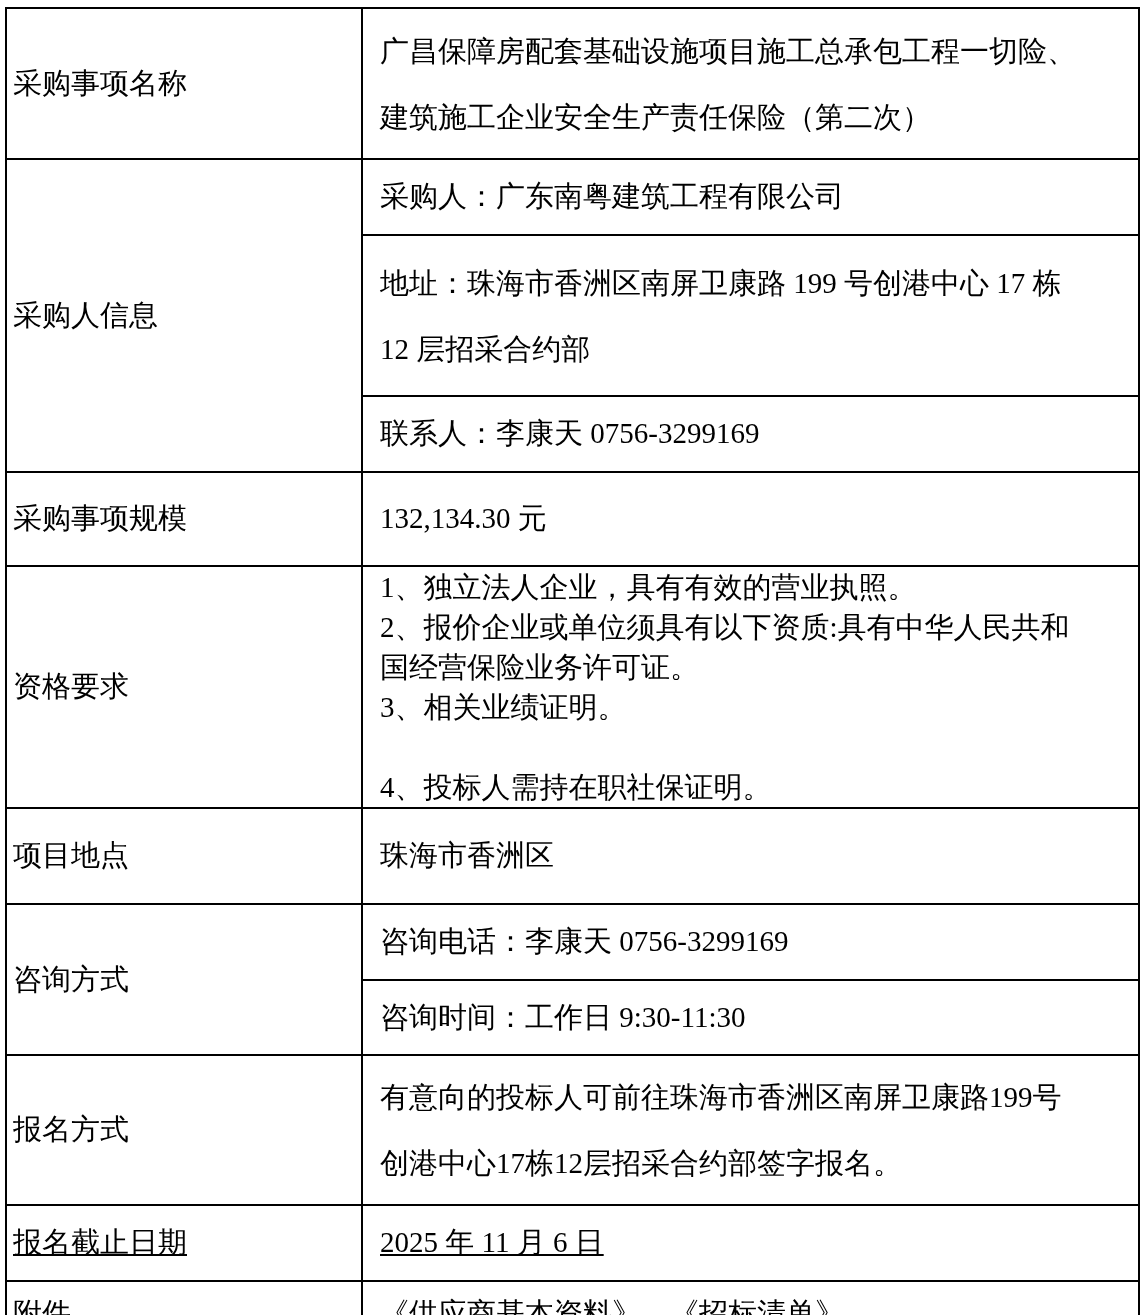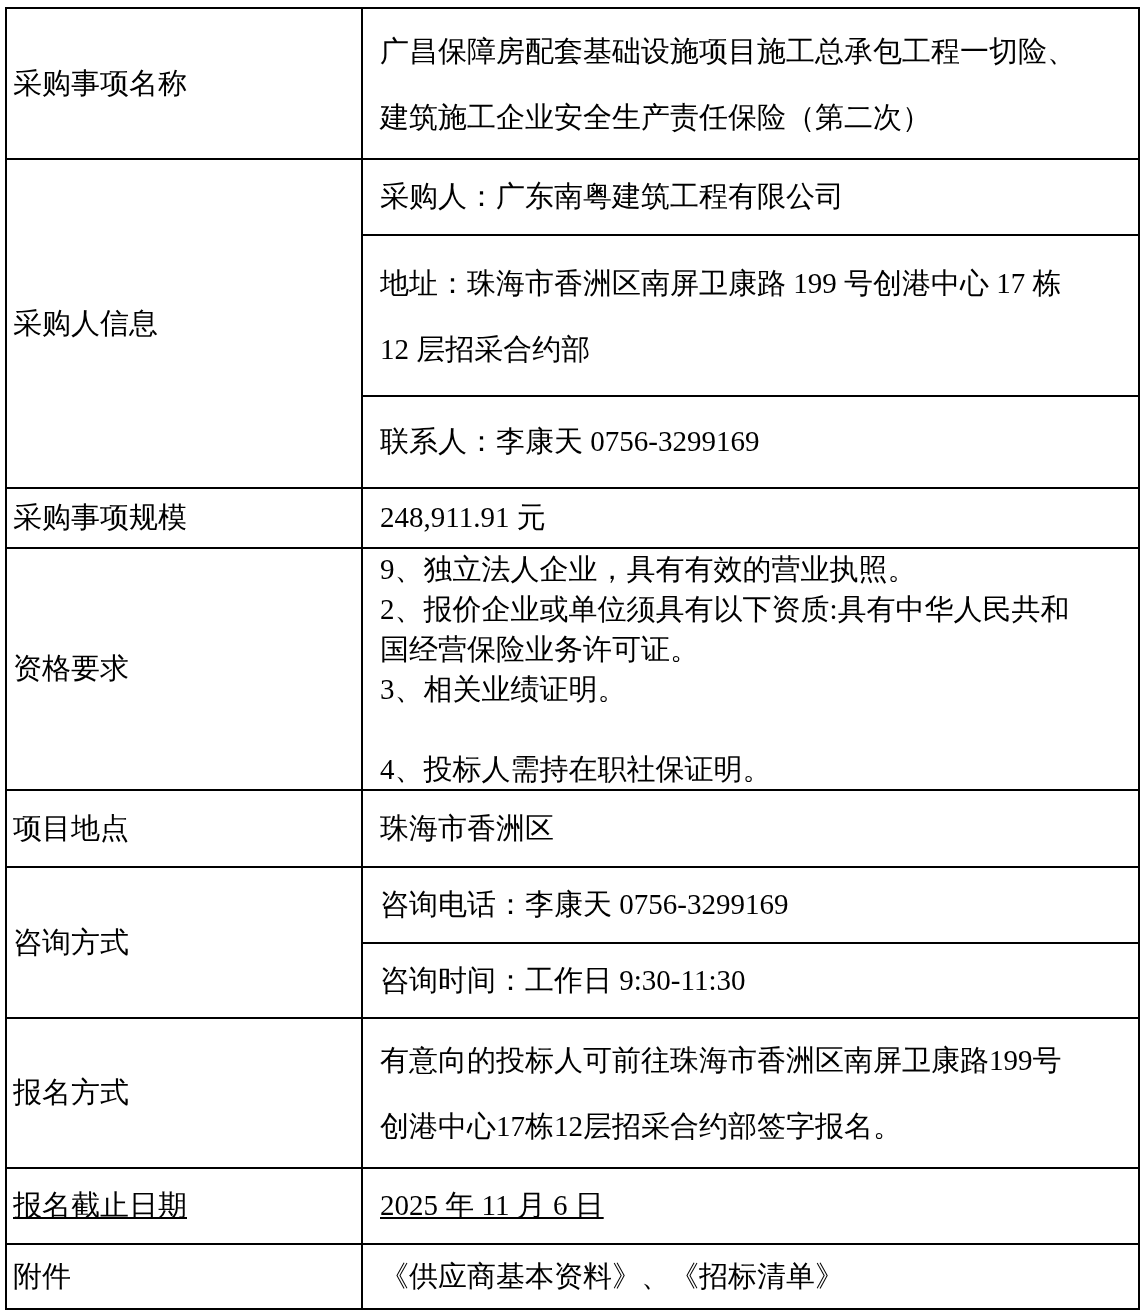--- a/index.html
+++ b/index.html
@@ -39,24 +39,24 @@
     white-space: pre-line;
   }
   
   td.dbl { line-height: 66px; }
   
   td.qual { line-height: 40px; padding-top: 0; padding-bottom: 0; }
   
   tr.r1  { height: 151px; }
   tr.r2  { height: 76px; }
   tr.r3  { height: 161px; }
-  tr.r4  { height: 92px; }
-  tr.r5  { height: 60px; }
+  tr.r4  { height: 76px; }
+  tr.r5  { height: 94px; }
   tr.r6  { height: 239px; }
-  tr.r7  { height: 77px; }
+  tr.r7  { height: 96px; }
   tr.r8  { height: 76px; }
   tr.r9  { height: 75px; }
   tr.r10 { height: 150px; }
   tr.r11 { height: 76px; text-decoration: underline; }
   tr.r12 { height: 65px; }
 </style>
 </head>
 <body>
 
 <table class="doc-table">
@@ -72,25 +72,25 @@
     </tr>
     <tr class="r3">
       <td class="value dbl">地址：珠海市香洲区南屏卫康路 199 号创港中心 17 栋
 12 层招采合约部</td>
     </tr>
     <tr class="r4">
       <td class="value">联系人：李康天 0756-3299169</td>
     </tr>
     <tr class="r5">
       <td class="label">采购事项规模</td>
-      <td class="value">248,911.91 元</td>
+      <td class="value">132,134.30 元</td>
     </tr>
     <tr class="r6">
       <td class="label">资格要求</td>
-      <td class="value qual">9、独立法人企业，具有有效的营业执照。
+      <td class="value qual">1、独立法人企业，具有有效的营业执照。
 2、报价企业或单位须具有以下资质:具有中华人民共和
 国经营保险业务许可证。
 3、相关业绩证明。
 
 4、投标人需持在职社保证明。</td>
     </tr>
     <tr class="r7">
       <td class="label">项目地点</td>
       <td class="value">珠海市香洲区</td>
     </tr>

